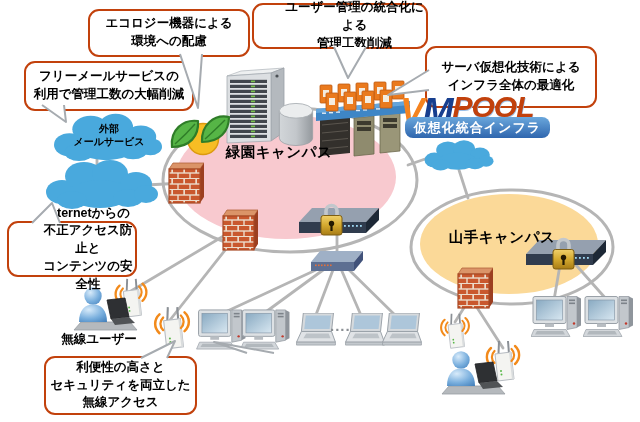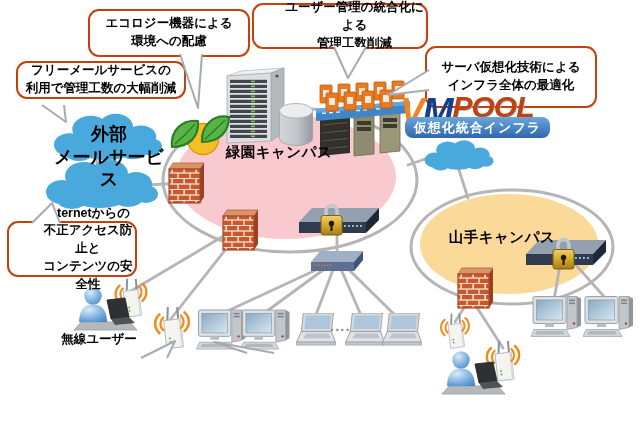--- a/index.html
+++ b/index.html
@@ -9,21 +9,21 @@
   #scene, #tails { position:absolute; left:0; top:0; }
   #tails { z-index:20; pointer-events:none; }
   .txt { position:absolute; z-index:10; color:#000; }
   .callout {
     position:absolute; z-index:10;
     background:#fff; border:2px solid #c2410c; border-radius:11px;
     display:flex; align-items:center; justify-content:center;
     text-align:center; font-size:12.5px; font-weight:bold; line-height:1.42;
     white-space:pre-line; color:#000;
   }
-  .cloud-label { text-align:center; font-weight:bold; font-size:18px; line-height:1.25; white-space:pre-line; }
+  .cloud-label { text-align:center; font-weight:bold; font-size:10px; line-height:1.25; white-space:pre-line; }
   .internet-label { text-align:center; font-weight:bold; font-size:13.5px; }
   .campus-label { text-align:center; font-weight:bold; font-size:14.5px; letter-spacing:0.5px; }
   .user-label { text-align:center; font-weight:bold; font-size:12.5px; }
   .ellipsis { font-weight:bold; font-size:15px; color:#8a8f94; letter-spacing:1px; }
   .vmpool { position:absolute; z-index:10; width:152px; height:46px; font-style:italic; font-weight:bold; white-space:nowrap; }
   .vmpool .v { font-size:37px; color:#f5831f; letter-spacing:-2px; }
   .vmpool .m { font-size:37px; color:#173e8e; letter-spacing:-1px; }
   .vmpool .pool { font-size:30px; color:#c2410c; letter-spacing:-1px; vertical-align:7px; text-shadow:0.5px 0.5px 0 #9cc0e8; }
   .vmpool .pill {
     position:absolute; right:2px; top:27px;
@@ -356,25 +356,28 @@
         <use href="#sym-person" x="436" y="349" width="74" height="47"></use>
       </g>
   </svg>
 
   <div class="callout" style="left:88px;top:9px;width:162px;height:48px;">エコロジー機器による
 環境への配慮</div>
   <div class="callout" style="left:252px;top:3px;width:176px;height:46px;padding-left:29px;">ユーザー管理の統合化による
 管理工数削減</div>
   <div class="callout" style="left:425px;top:46px;width:172px;height:62px;">サーバ仮想化技術による
 インフラ全体の最適化</div>
-  <div class="callout" style="left:16px;top:61px;width:170px;height:38px;">フリーメールサービスの
+  <div class="callout" style="left:24px;top:61px;width:170px;height:50px;">フリーメールサービスの
 利用で管理工数の大幅削減</div>
   <div class="callout" style="left:7px;top:221px;width:130px;height:56px;padding-left:32px;">Internetからの
 不正アクセス防止と
 コンテンツの安全性</div>
+  <div class="callout" style="left:44px;top:356px;width:153px;height:59px;">利便性の高さと
+セキュリティを両立した
+無線アクセス</div>
 
   <div class="txt cloud-label" style="left:50px;top:123px;width:118px;">外部
 メールサービス</div>
 
   <div class="txt campus-label" style="left:220px;top:143px;width:118px;">緑園キャンパス</div>
   <div class="txt campus-label" style="left:447px;top:228px;width:110px;">山手キャンパス</div>
 
   <div class="txt user-label" style="left:48px;top:331px;width:102px;">無線ユーザー</div>
 
   <div class="txt ellipsis" style="left:330px;top:317px;width:26px;">....</div>

